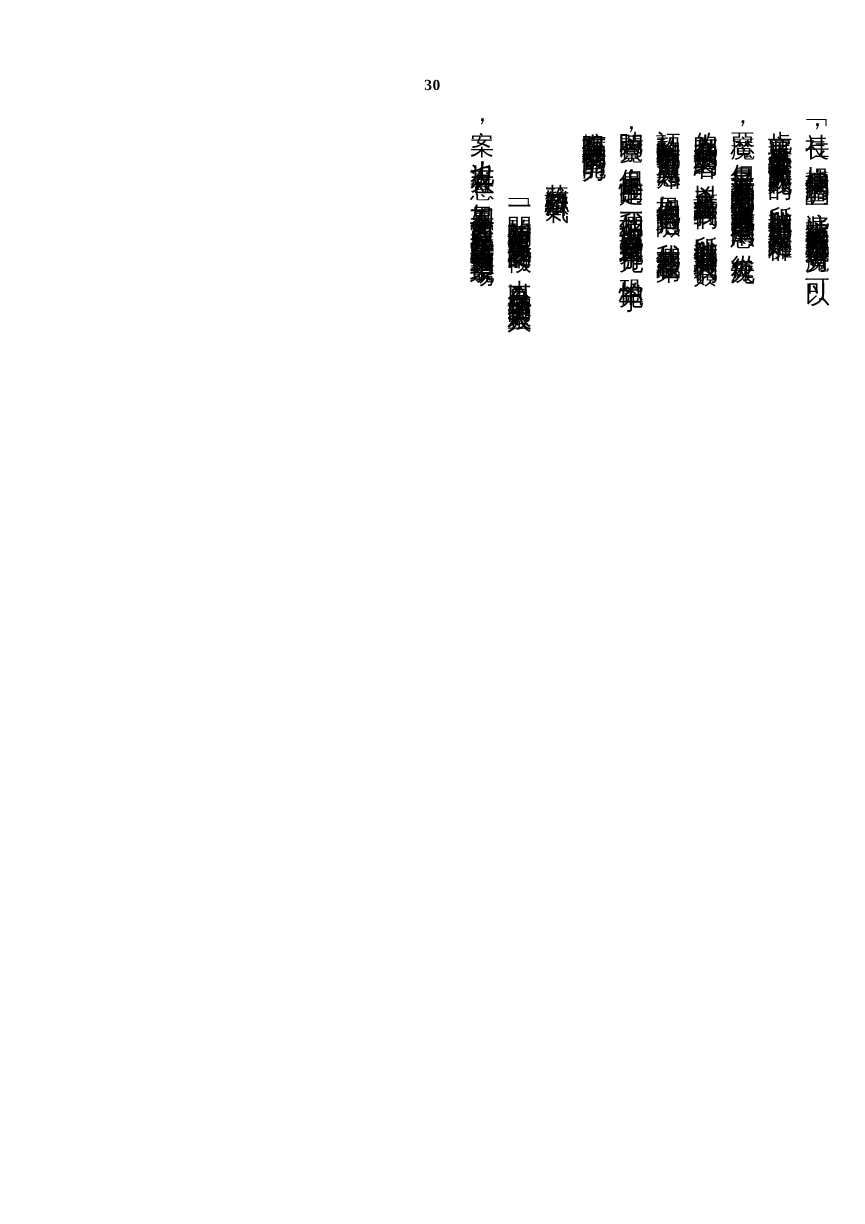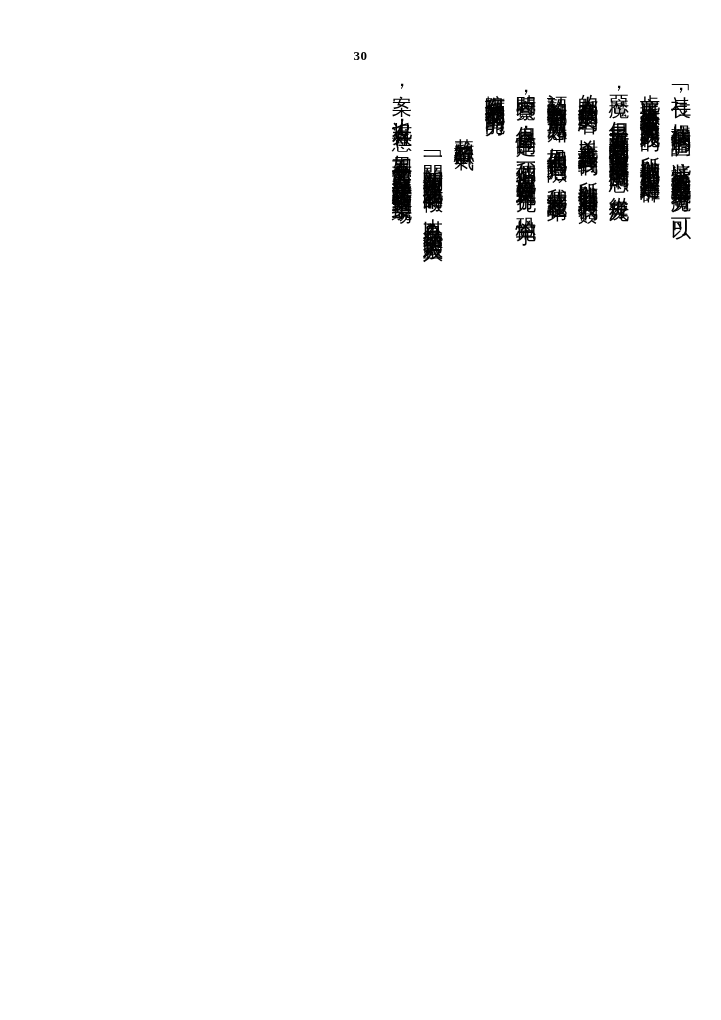--- a/index.html
+++ b/index.html
@@ -14,20 +14,21 @@
     color: #000000;
     overflow: hidden;
     position: relative;
   }
 
   .page {
     position: relative;
     width: 721px;
     height: 908px;
     box-sizing: border-box;
+    margin-top: 15px;
   }
 
   .page-number {
     position: absolute;
     top: 48px;
     left: 0;
     width: 721px;
     text-align: center;
     font-size: 13px;
     font-weight: bold;

